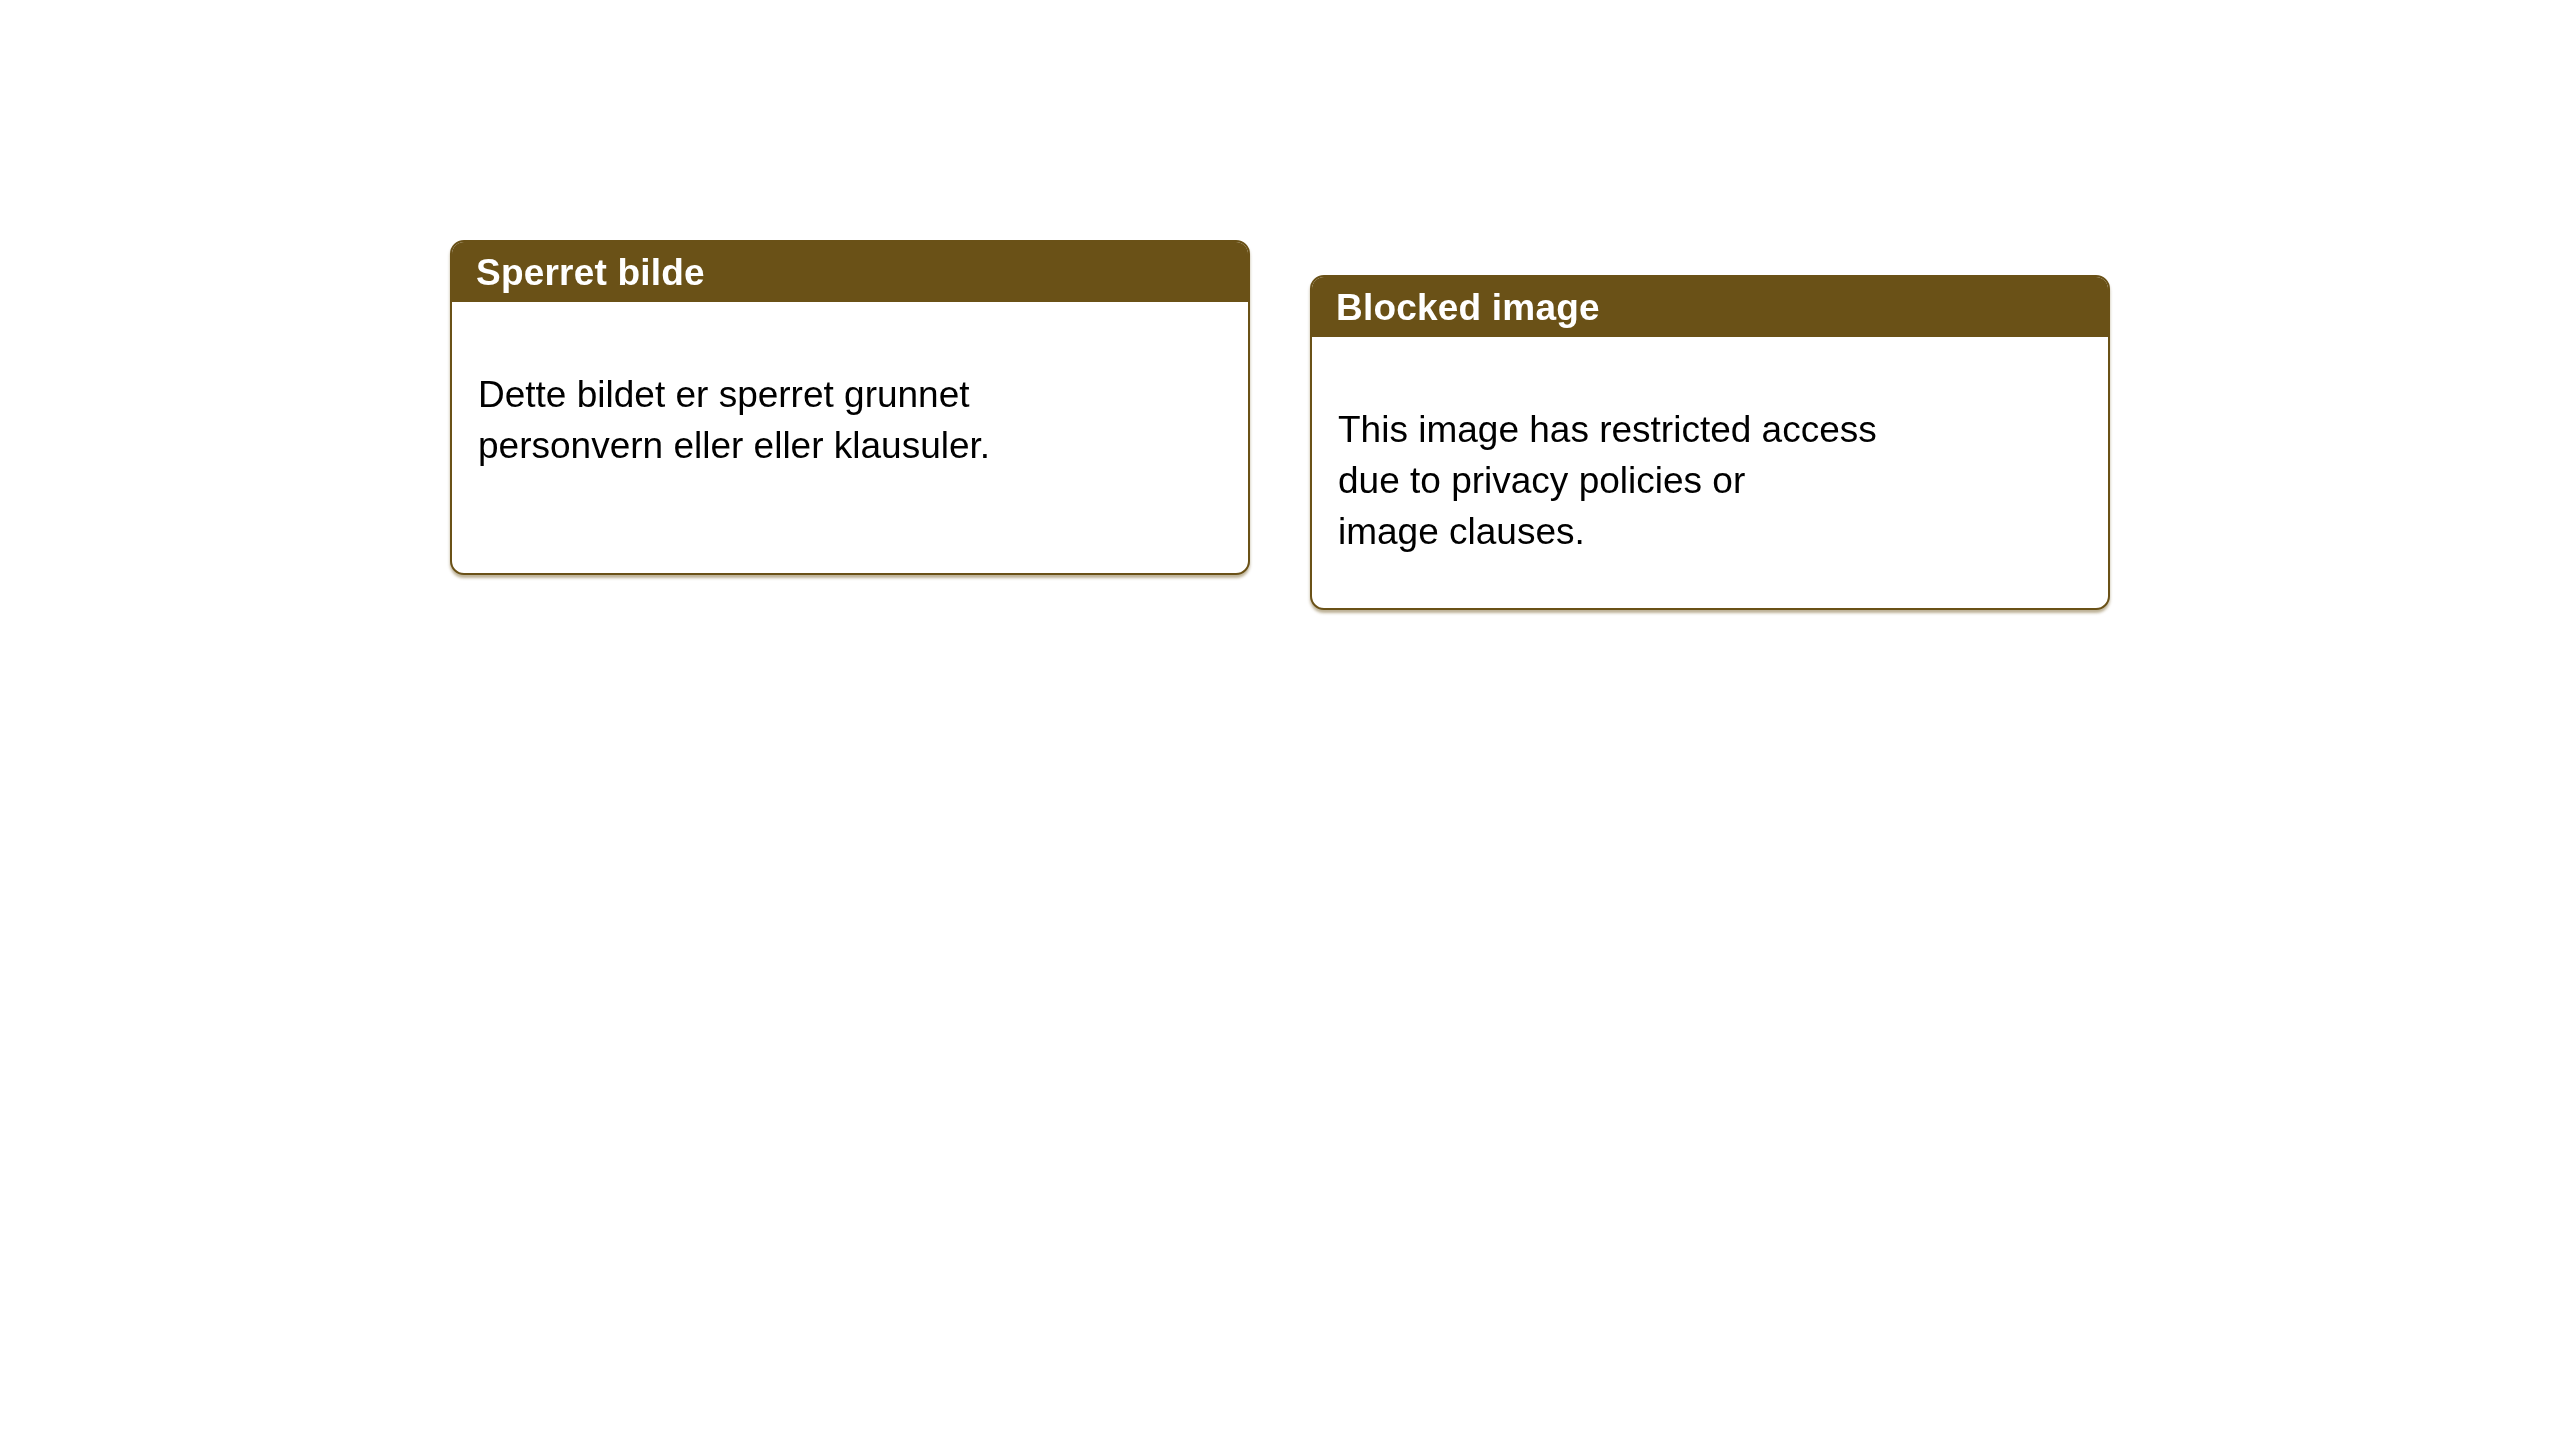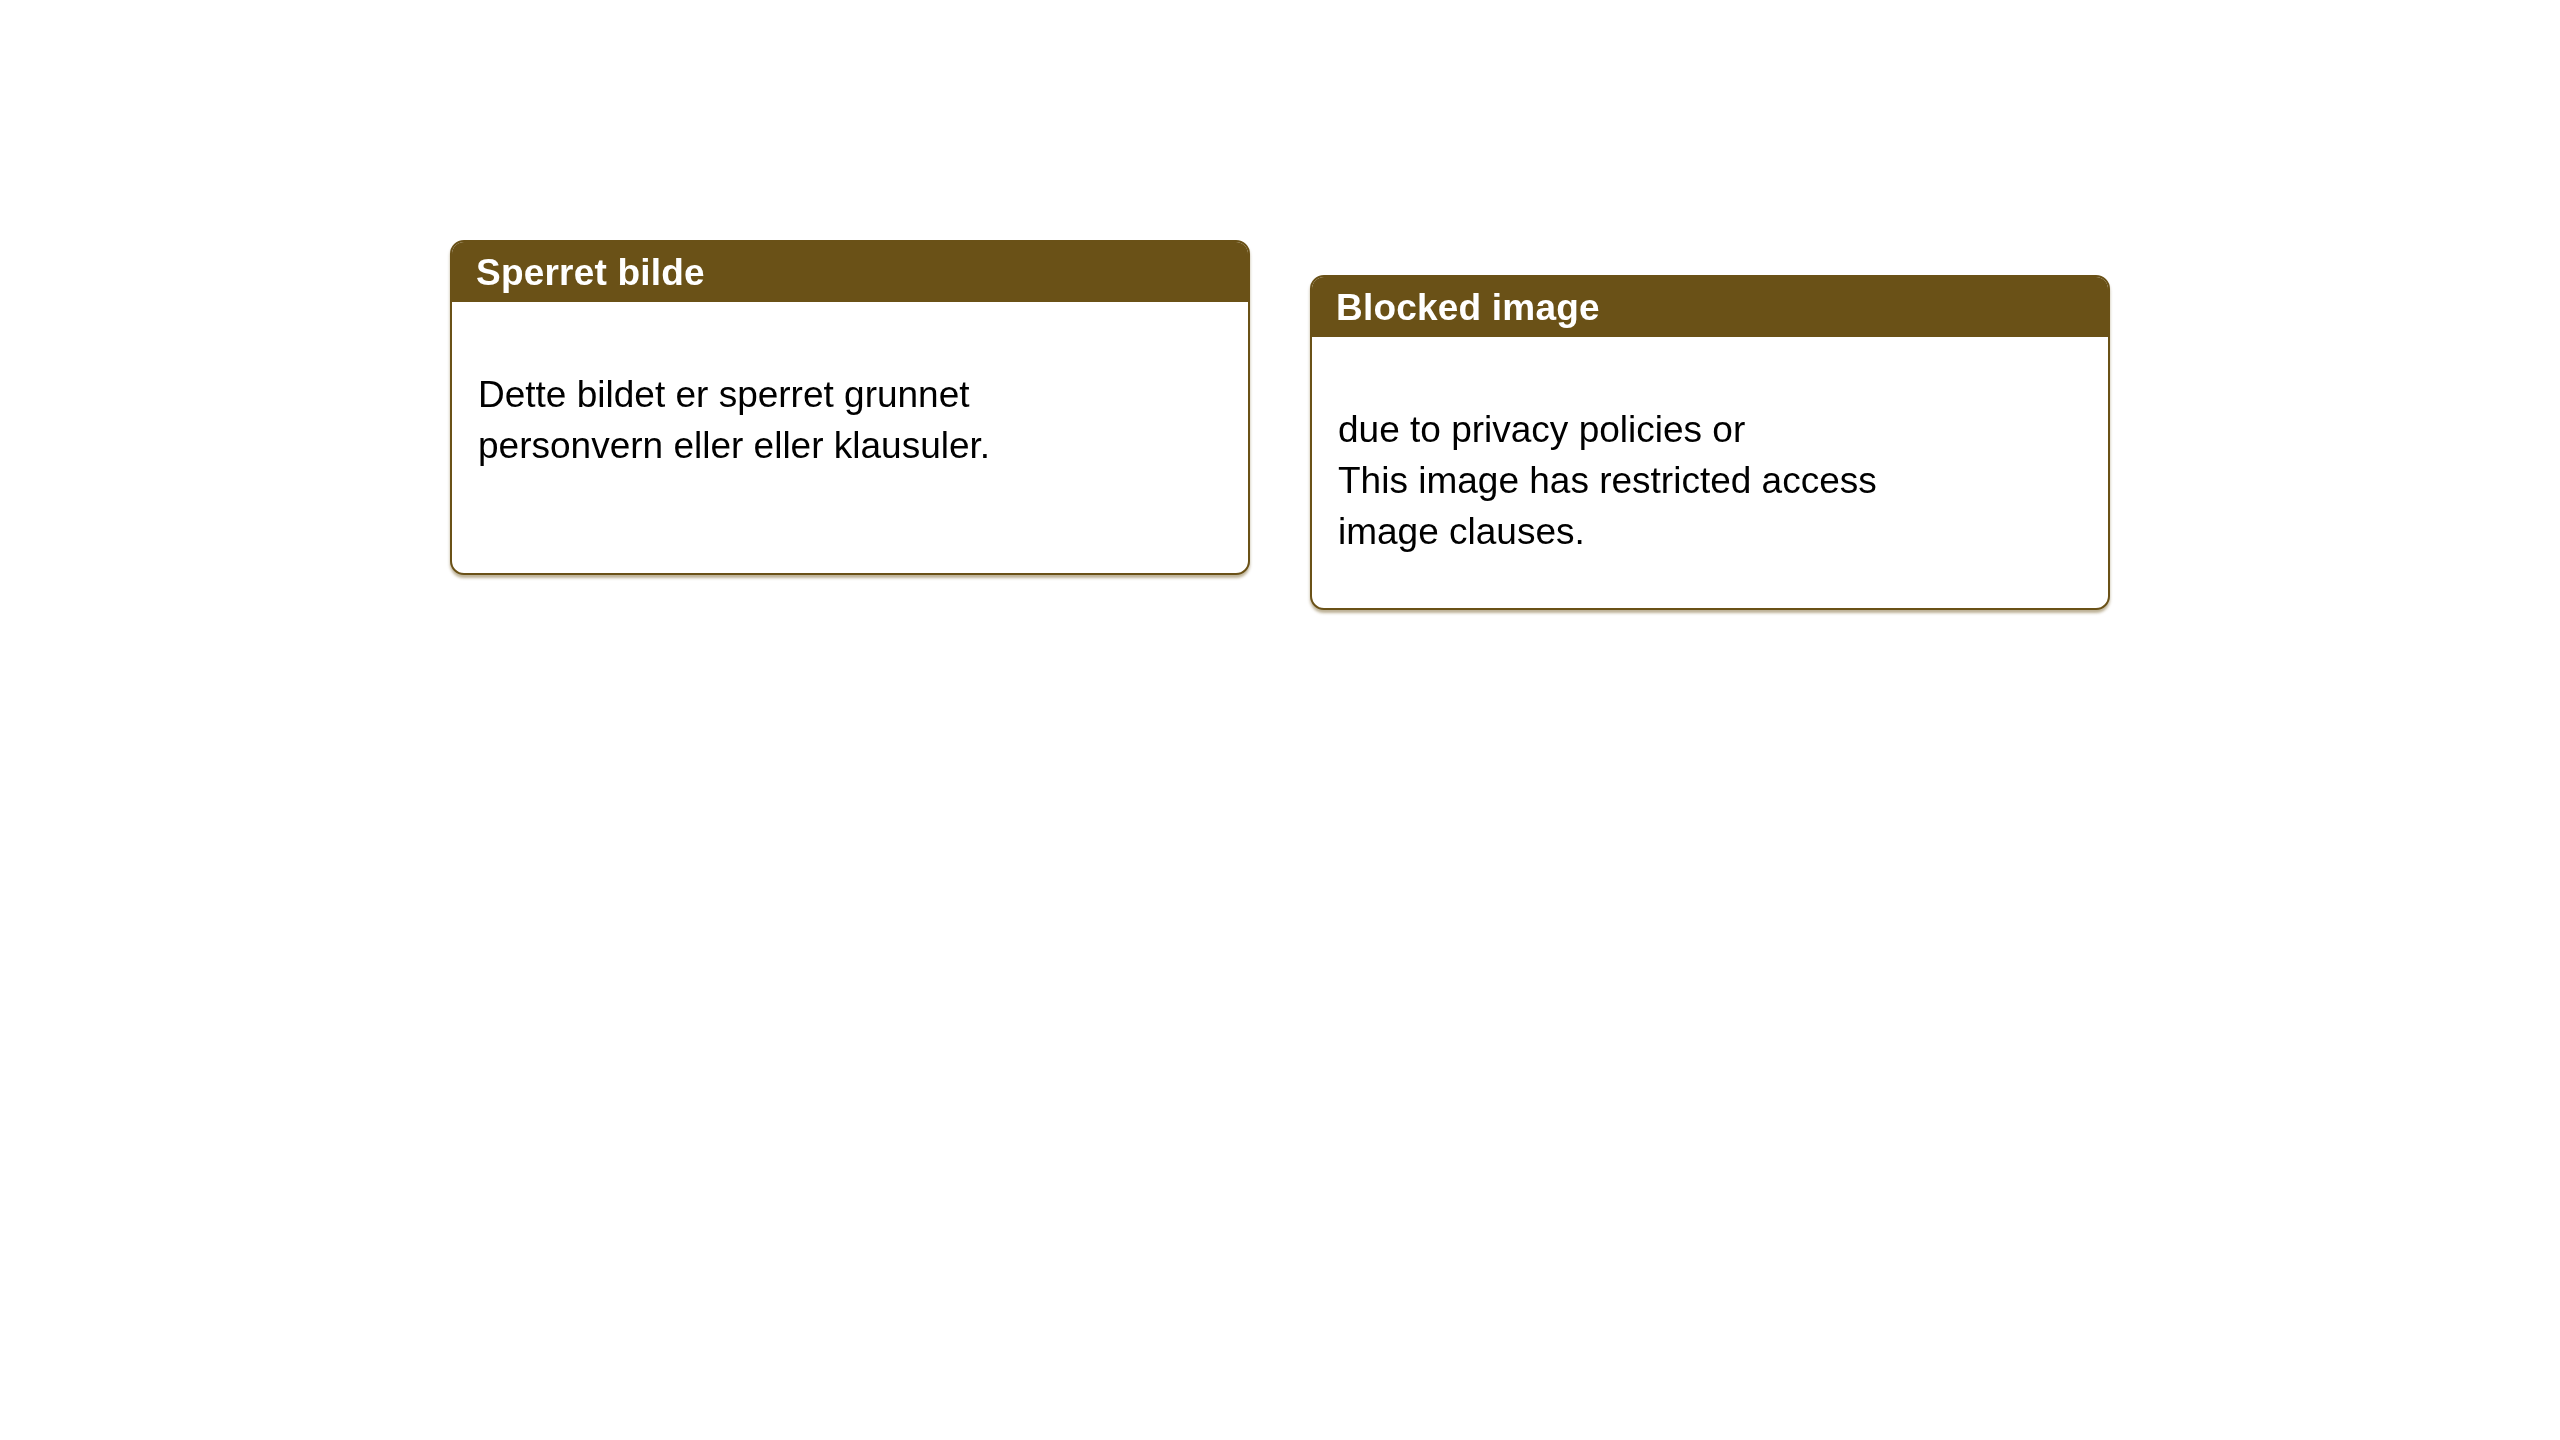--- a/index.html
+++ b/index.html
@@ -69,17 +69,17 @@
     <div class="line">Dette bildet er sperret grunnet</div>
     <div class="line">personvern eller eller klausuler.</div>
   </div>
 </div>
 
 <div class="blocked-card en">
   <div class="card-header">
     <span>Blocked image</span>
   </div>
   <div class="card-body">
+    <div class="line">This image has restricted access</div>
     <div class="line">due to privacy policies or</div>
-    <div class="line">This image has restricted access</div>
     <div class="line">image clauses.</div>
   </div>
 </div>
 
 </body></html>

